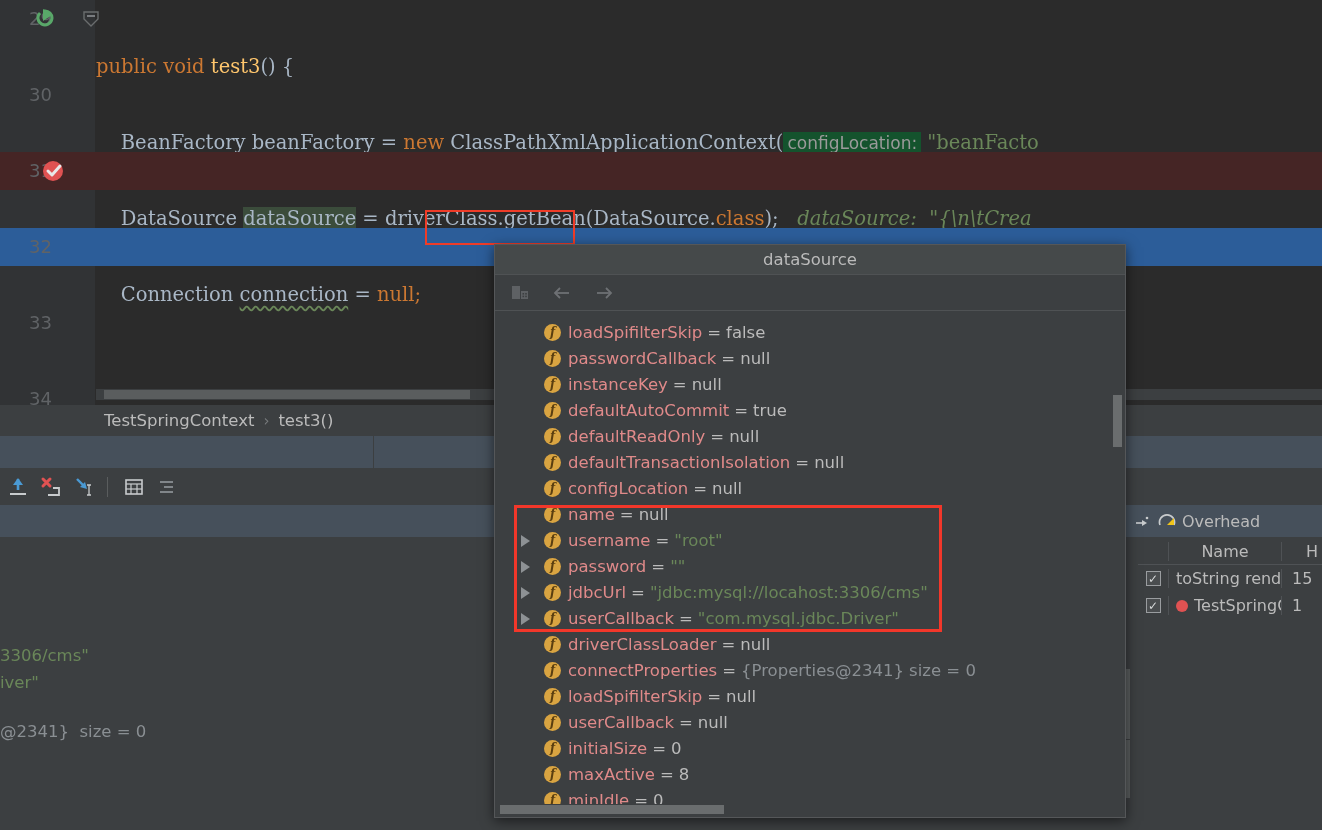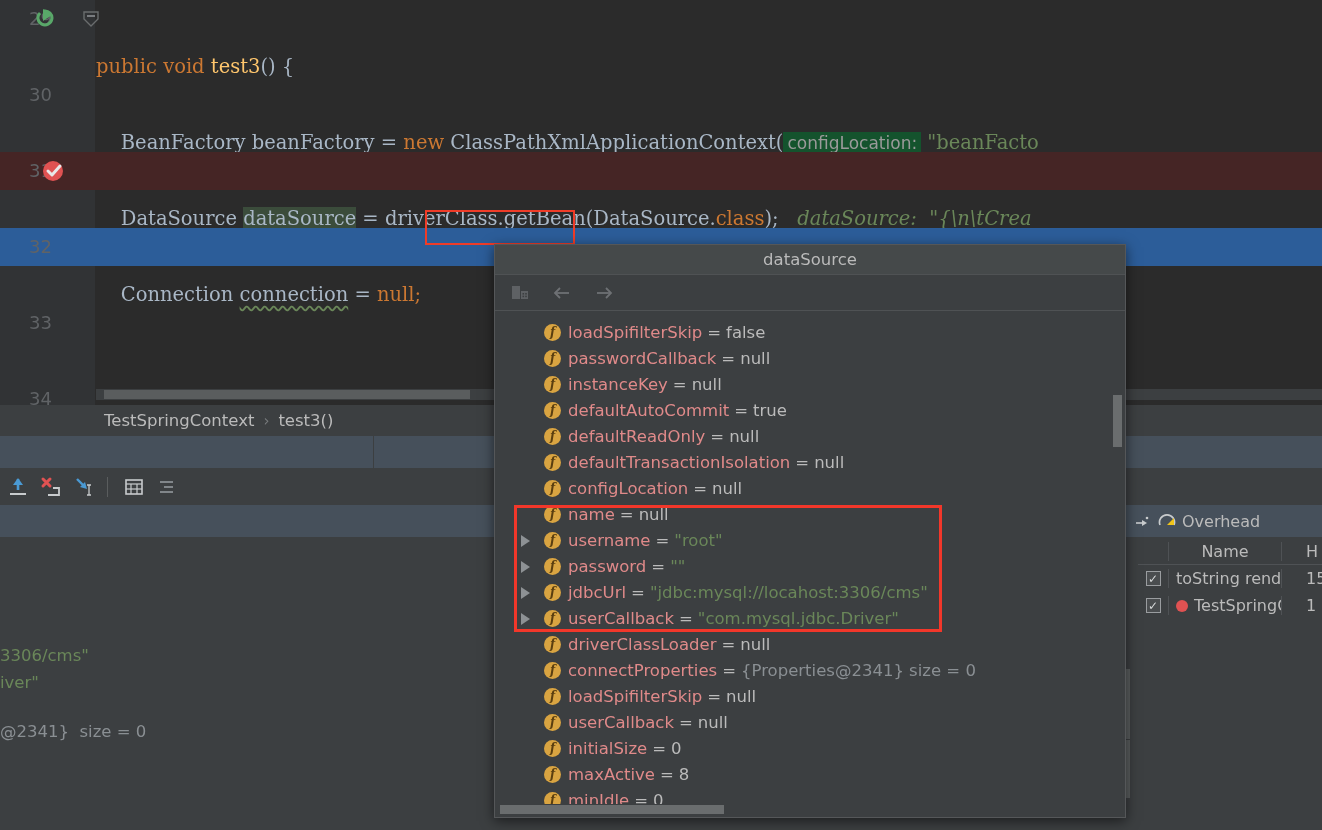--- a/index.html
+++ b/index.html
@@ -146,21 +146,21 @@
   }
   .oh-arrow { position: absolute; left: 5px; top: 10px; width: 14px; height: 14px; }
   .oh-tbl {
     position: absolute; left: 8px; top: 33px; width: 184px;
   }
   .oh-row { display: flex; height: 27px; align-items: center; font-size: 16px; color: #bbbbbb; }
   .oh-head { background: #3c3f41; color: #bbbbbb; border-bottom: 1px solid #4f5255; }
   .oh-c0 { width: 30px; display: flex; align-items: center; justify-content: center; }
   .oh-c1 { width: 113px; display: flex; align-items: center; gap: 6px;
            border-left: 1px solid #4f5255; padding-left: 7px; overflow: hidden; white-space: nowrap; }
-  .oh-c2 { width: 41px; border-left: 1px solid #4f5255; padding-left: 24px; overflow: hidden; white-space: nowrap; }
+  .oh-c2 { width: 41px; border-left: 1px solid #4f5255; padding-left: 10px; overflow: hidden; white-space: nowrap; }
   .oh-head .oh-c1 { justify-content: center; padding-left: 0; }
   .oh-head .oh-c2 { text-align: right; padding-right: 4px; padding-left: 0; }
   .chk {
     width: 15px; height: 15px; border: 1px solid #9a9da0; background: #4a4d4f;
     display: flex; align-items: center; justify-content: center;
     color: #d8dadb; font-size: 12px; line-height: 1;
   }
   .reddot { width: 12px; height: 12px; border-radius: 50%; background: #e05252; flex: 0 0 auto; }
 
   .rp-vscroll {

